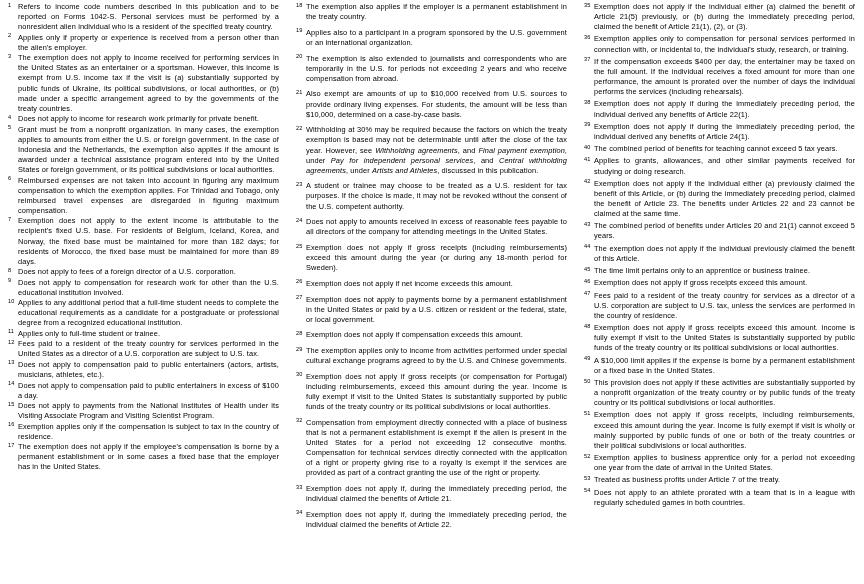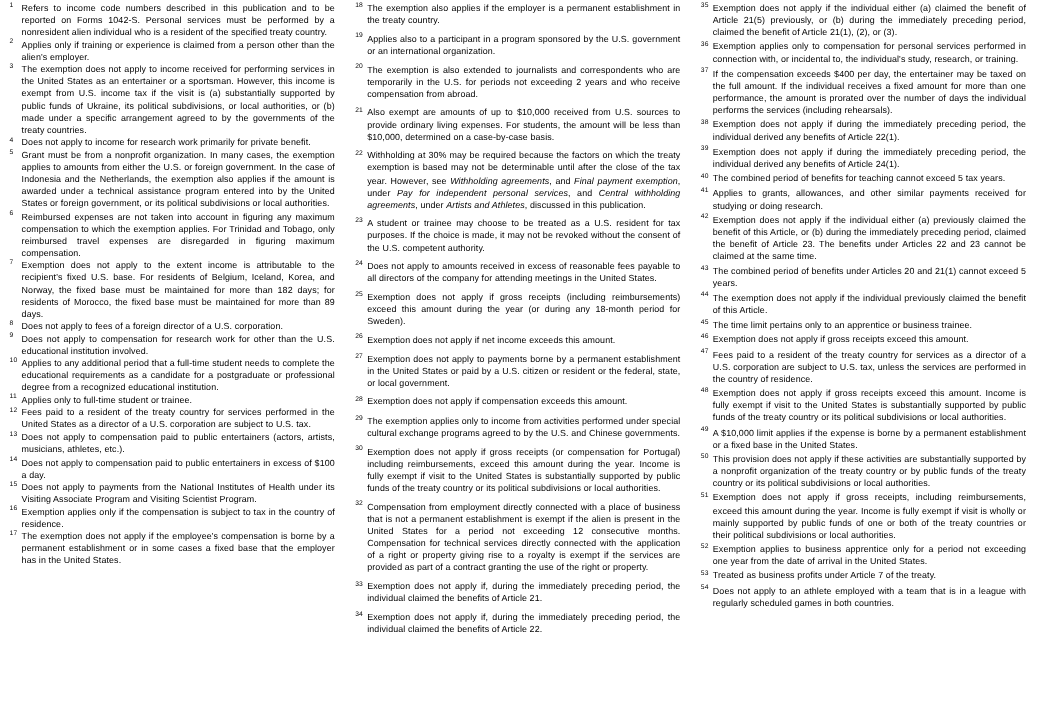--- a/index.html
+++ b/index.html
@@ -44,21 +44,21 @@
   .col-1 .fn { margin-bottom: 5.6px; }
   .col-2 .fn { margin-bottom: 2.2px; }
   .fn i { }
 </style>
 </head>
 <body>
 
 <div class="page">
   <div class="col col-0">
       <div class="fn"><span class="fn-num">1</span><span>Refers to income code numbers described in this publication and to be reported on Forms 1042-S. Personal services must be performed by a nonresident alien individual who is a resident of the specified treaty country.</span></div>
-      <div class="fn"><span class="fn-num">2</span><span>Applies only if training or experience is claimed from a person other than the alien's employer.</span></div>
+      <div class="fn"><span class="fn-num">2</span><span>Applies only if property or experience is received from a person other than the alien's employer.</span></div>
       <div class="fn"><span class="fn-num">3</span><span>The exemption does not apply to income received for performing services in the United States as an entertainer or a sportsman. However, this income is exempt from U.S. income tax if the visit is (a) substantially supported by public funds of Ukraine, its political subdivisions, or local authorities, or (b) made under a specific arrangement agreed to by the governments of the treaty countries.</span></div>
       <div class="fn"><span class="fn-num">4</span><span>Does not apply to income for research work primarily for private benefit.</span></div>
       <div class="fn"><span class="fn-num">5</span><span>Grant must be from a nonprofit organization. In many cases, the exemption applies to amounts from either the U.S. or foreign government. In the case of Indonesia and the Netherlands, the exemption also applies if the amount is awarded under a technical assistance program entered into by the United States or foreign government, or its political subdivisions or local authorities.</span></div>
       <div class="fn"><span class="fn-num">6</span><span>Reimbursed expenses are not taken into account in figuring any maximum compensation to which the exemption applies. For Trinidad and Tobago, only reimbursed travel expenses are disregarded in figuring maximum compensation.</span></div>
       <div class="fn"><span class="fn-num">7</span><span>Exemption does not apply to the extent income is attributable to the recipient's fixed U.S. base. For residents of Belgium, Iceland, Korea, and Norway, the fixed base must be maintained for more than 182 days; for residents of Morocco, the fixed base must be maintained for more than 89 days.</span></div>
       <div class="fn"><span class="fn-num">8</span><span>Does not apply to fees of a foreign director of a U.S. corporation.</span></div>
       <div class="fn"><span class="fn-num">9</span><span>Does not apply to compensation for research work for other than the U.S. educational institution involved.</span></div>
       <div class="fn"><span class="fn-num">10</span><span>Applies to any additional period that a full-time student needs to complete the educational requirements as a candidate for a postgraduate or professional degree from a recognized educational institution.</span></div>
       <div class="fn"><span class="fn-num">11</span><span>Applies only to full-time student or trainee.</span></div>
       <div class="fn"><span class="fn-num">12</span><span>Fees paid to a resident of the treaty country for services performed in the United States as a director of a U.S. corporation are subject to U.S. tax.</span></div>
@@ -99,15 +99,15 @@
       <div class="fn"><span class="fn-num">44</span><span>The exemption does not apply if the individual previously claimed the benefit of this Article.</span></div>
       <div class="fn"><span class="fn-num">45</span><span>The time limit pertains only to an apprentice or business trainee.</span></div>
       <div class="fn"><span class="fn-num">46</span><span>Exemption does not apply if gross receipts exceed this amount.</span></div>
       <div class="fn"><span class="fn-num">47</span><span>Fees paid to a resident of the treaty country for services as a director of a U.S. corporation are subject to U.S. tax, unless the services are performed in the country of residence.</span></div>
       <div class="fn"><span class="fn-num">48</span><span>Exemption does not apply if gross receipts exceed this amount. Income is fully exempt if visit to the United States is substantially supported by public funds of the treaty country or its political subdivisions or local authorities.</span></div>
       <div class="fn"><span class="fn-num">49</span><span>A $10,000 limit applies if the expense is borne by a permanent establishment or a fixed base in the United States.</span></div>
       <div class="fn"><span class="fn-num">50</span><span>This provision does not apply if these activities are substantially supported by a nonprofit organization of the treaty country or by public funds of the treaty country or its political subdivisions or local authorities.</span></div>
       <div class="fn"><span class="fn-num">51</span><span>Exemption does not apply if gross receipts, including reimbursements, exceed this amount during the year. Income is fully exempt if visit is wholly or mainly supported by public funds of one or both of the treaty countries or their political subdivisions or local authorities.</span></div>
       <div class="fn"><span class="fn-num">52</span><span>Exemption applies to business apprentice only for a period not exceeding one year from the date of arrival in the United States.</span></div>
       <div class="fn"><span class="fn-num">53</span><span>Treated as business profits under Article 7 of the treaty.</span></div>
-      <div class="fn"><span class="fn-num">54</span><span>Does not apply to an athlete employed with a team that is in a league with regularly scheduled games in both countries.</span></div>
+      <div class="fn"><span class="fn-num">54</span><span>Does not apply to an athlete prorated with a team that is in a league with regularly scheduled games in both countries.</span></div>
     </div>
 </div>
 
 </body></html>

